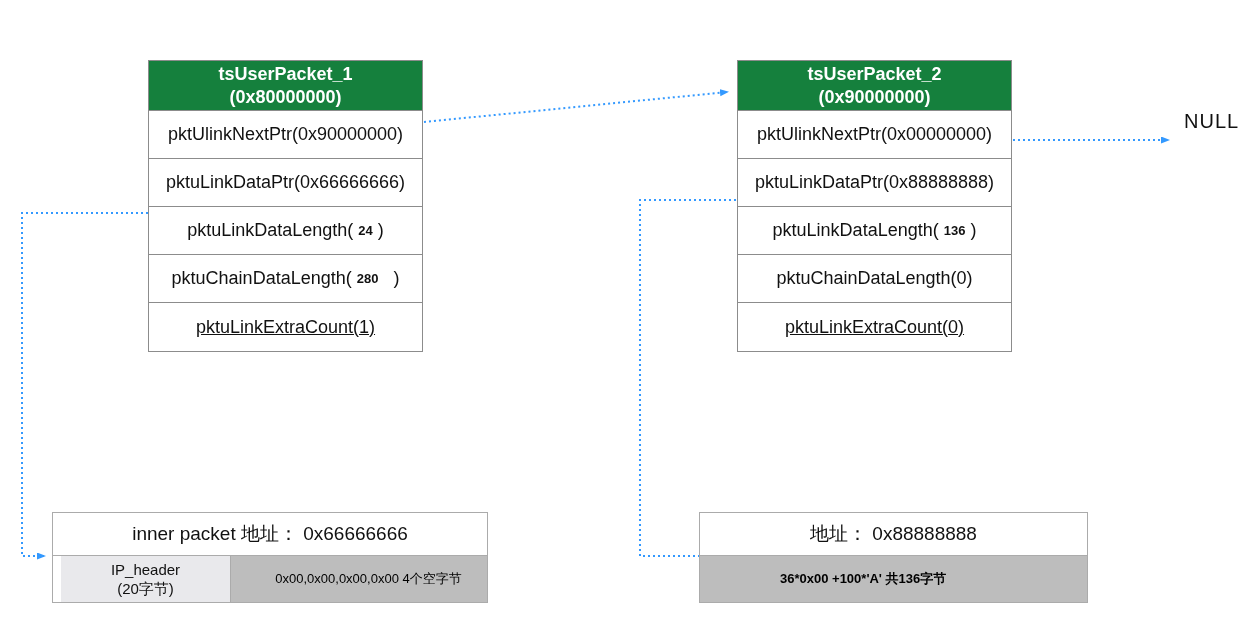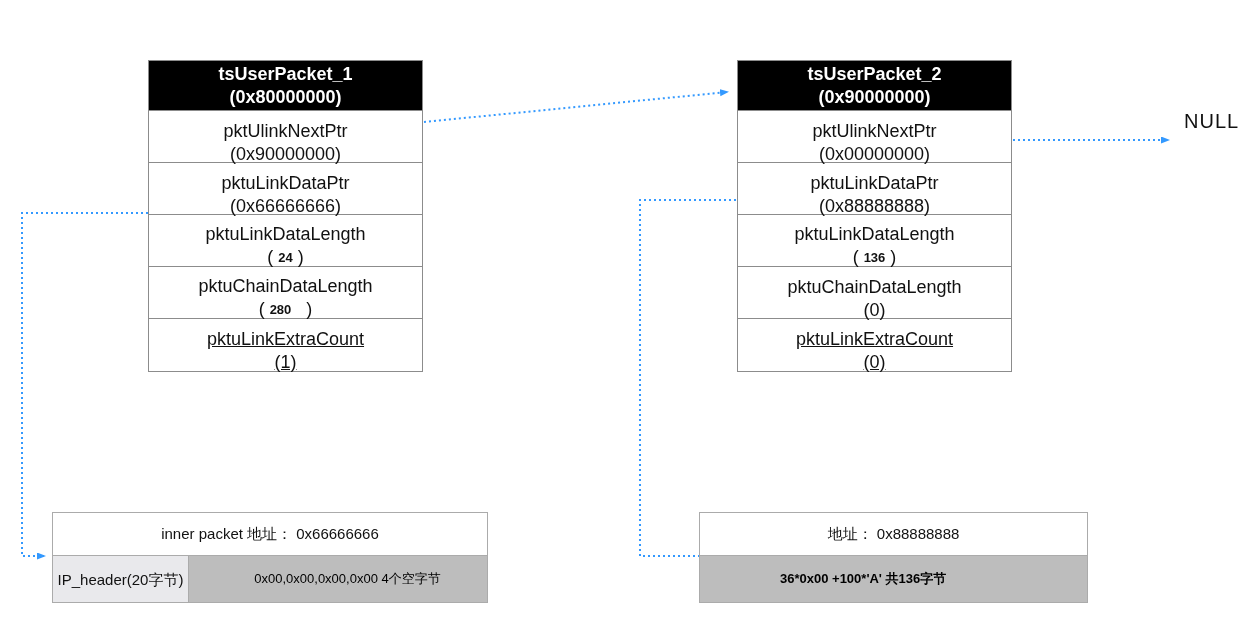--- a/index.html
+++ b/index.html
@@ -11,50 +11,49 @@
   .canvas { position: absolute; inset: 0; width: 1251px; height: 643px; }
 
   
   .packet-table {
     position: absolute; top: 60px; width: 275px;
     border: 1px solid #8c8c8c; background: #ffffff;
   }
   .packet-table.p1 { left: 148px; }
   .packet-table.p2 { left: 737px; }
   .pkt-header {
-    height: 50px; background: #000000; color: #ffffff;
+    height: 50px; background: #15803d; color: #ffffff;
     display: flex; flex-direction: column; justify-content: center; align-items: center;
     font-weight: bold; font-size: 18px; line-height: 23px;
     border-bottom: 1px solid #8c8c8c;
   }
   .pkt-row {
-    height: 40px; background: #ffffff; color: #111111;
-    display: flex; flex-direction: column; justify-content: center; align-items: center;
+    height: 48px; background: #ffffff; color: #111111;
+    display: flex; flex-direction: row; justify-content: center; align-items: center;
     font-size: 18px; line-height: 23px;
     border-bottom: 1px solid #8c8c8c;
-    margin-top: 12px;
   }
   .pkt-row:last-child { border-bottom: none; text-decoration: underline; }
   .value-line { white-space: pre-wrap; }
   .bold-num { font-weight: bold; font-size: 13px; position: relative; top: -1px; }
 
   
   .buffer-box { position: absolute; top: 512px; border: 1px solid #ababab; }
   .buffer-box.b1 { left: 52px;  width: 436px; }
   .buffer-box.b2 { left: 699px; width: 389px; }
   .buffer-title {
     height: 43px; background: #ffffff; color: #111111;
     display: flex; align-items: center; justify-content: center;
-    font-size: 15px; border-bottom: 1px solid #ababab;
+    font-size: 19px; border-bottom: 1px solid #ababab;
   }
   .buffer-body { display: flex; height: 46px; }
   .hdr-cell {
-    width: 136px; background: #e9e9ec; border-right: 1px solid #ababab;
-    display: flex; flex-direction: row; justify-content: center; align-items: center;
-    font-size: 15px; line-height: 19px; color: #111111;
+    width: 170px; background: #e9e9ec; border-right: 1px solid #ababab;
+    display: flex; flex-direction: column; justify-content: center; align-items: center;
+    font-size: 15px; line-height: 19px; color: #111111; margin-left: 8px;
   }
   .data-cell {
     flex: 1; background: #bdbdbd; color: #000000;
     display: flex; align-items: center; justify-content: center;
     font-size: 13px;
     padding-left: 19px;
   }
   .data-cell.left-align { justify-content: flex-start; padding-left: 80px; font-weight: bold; }
 
   

